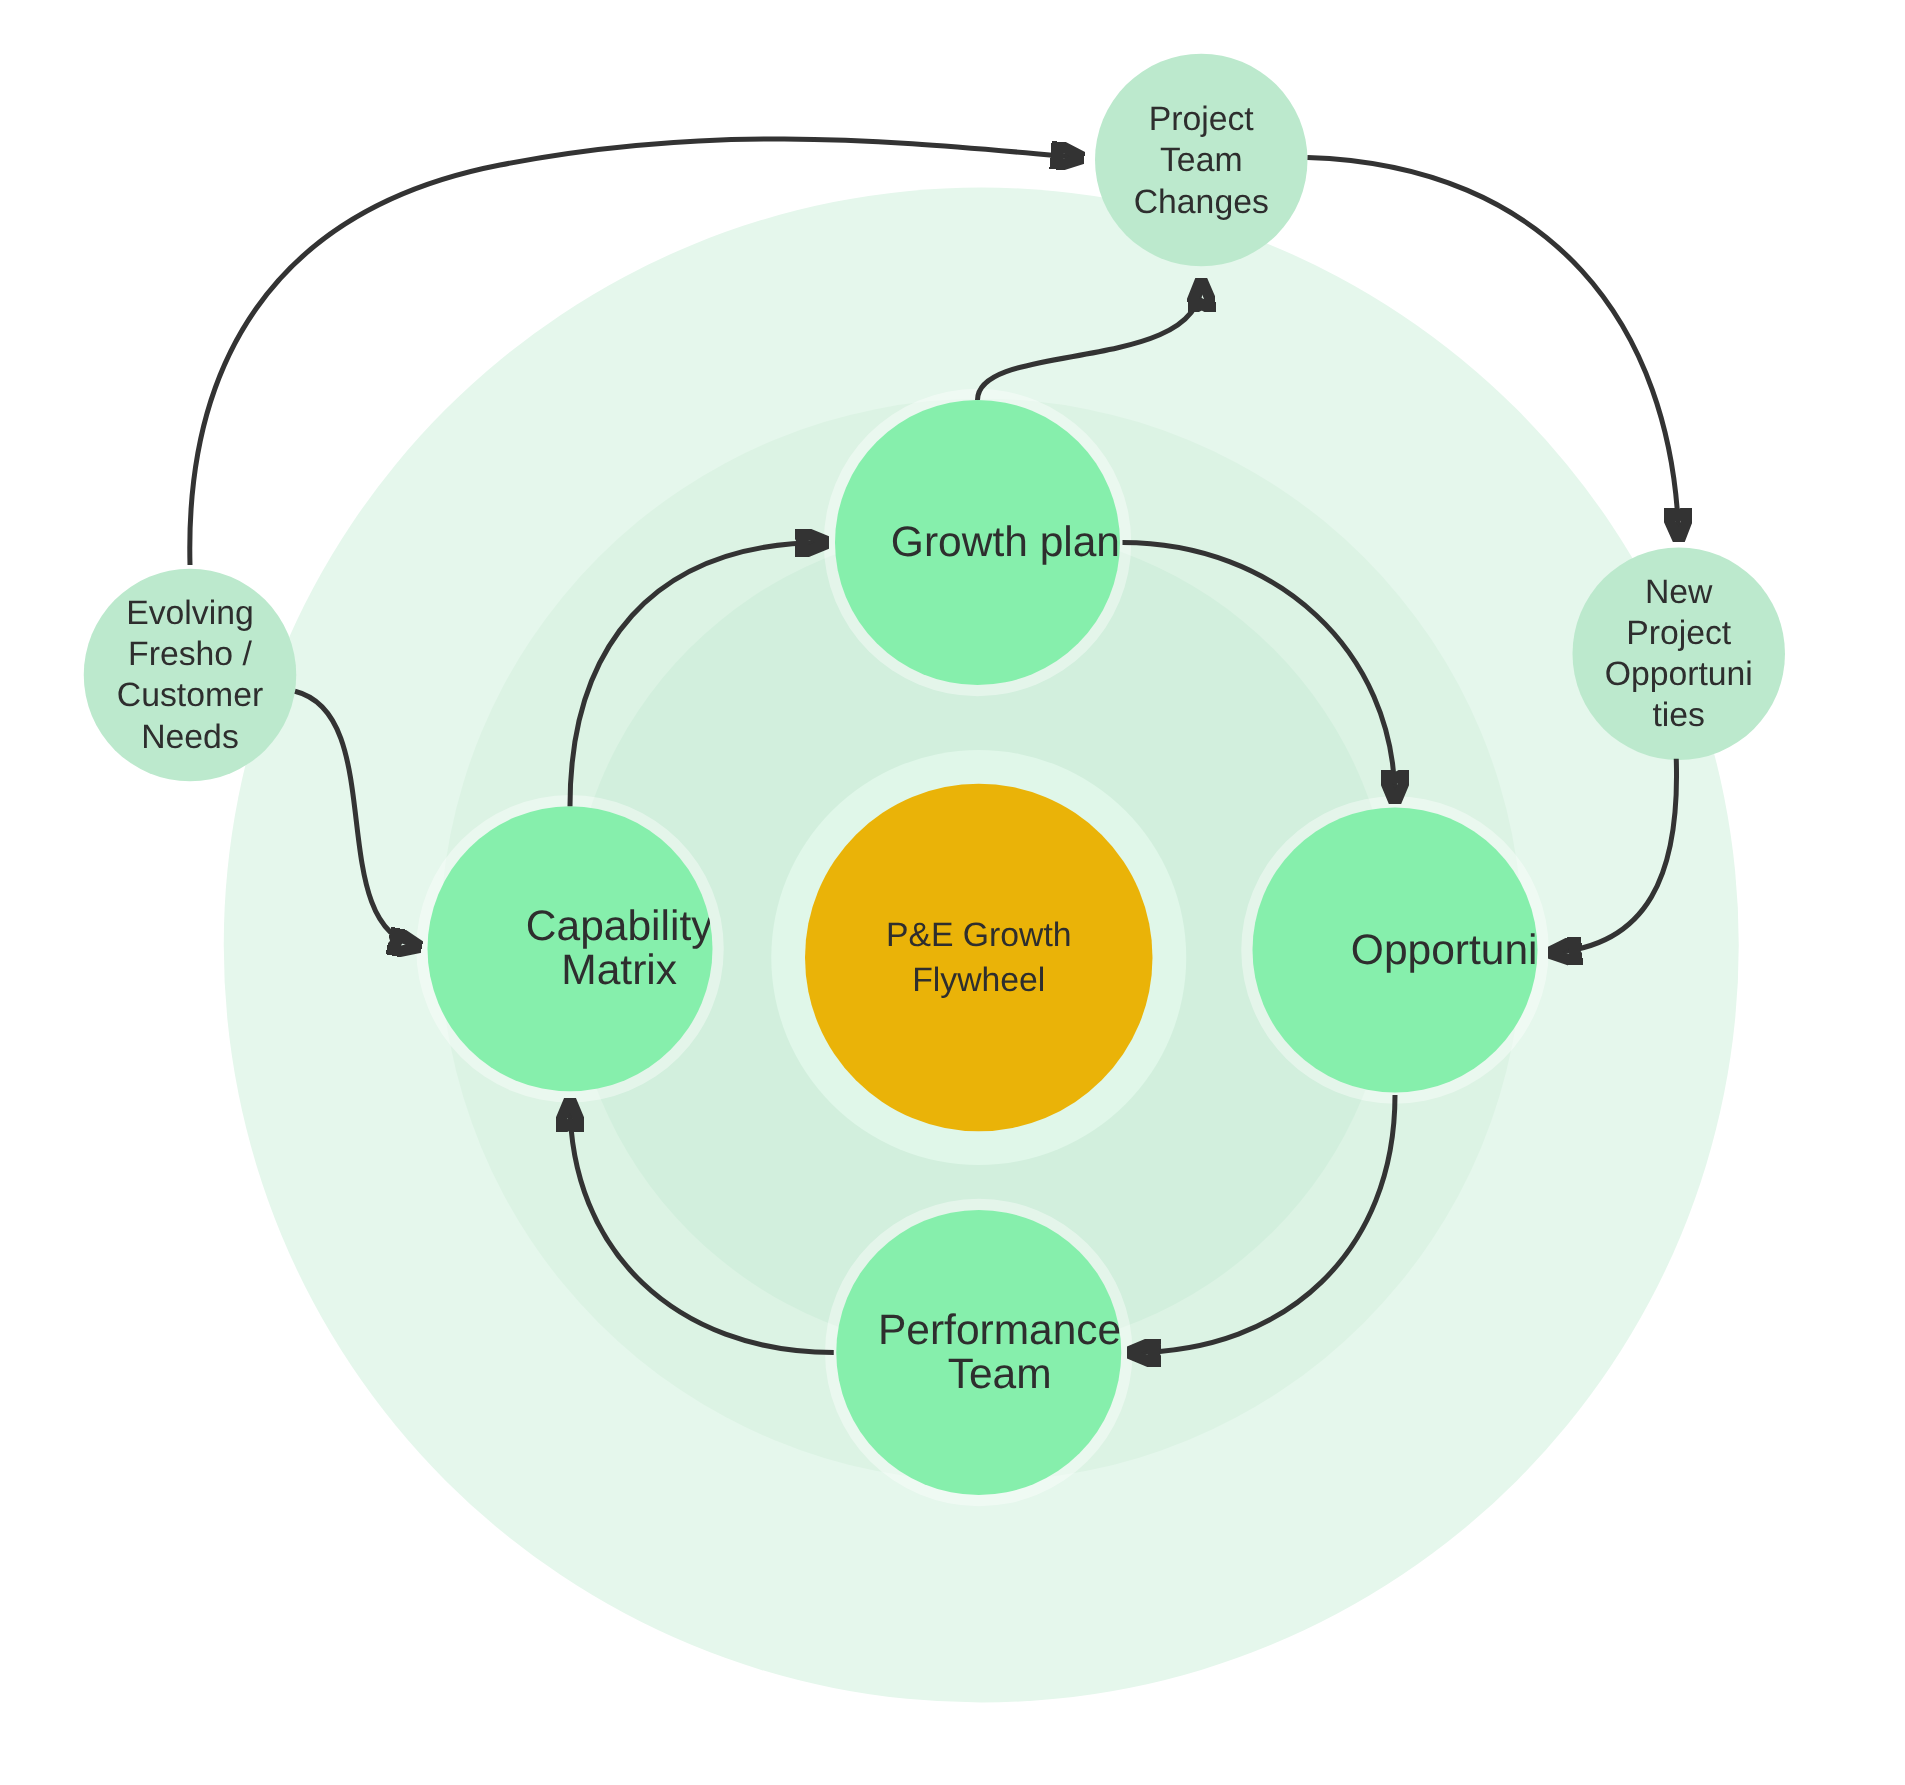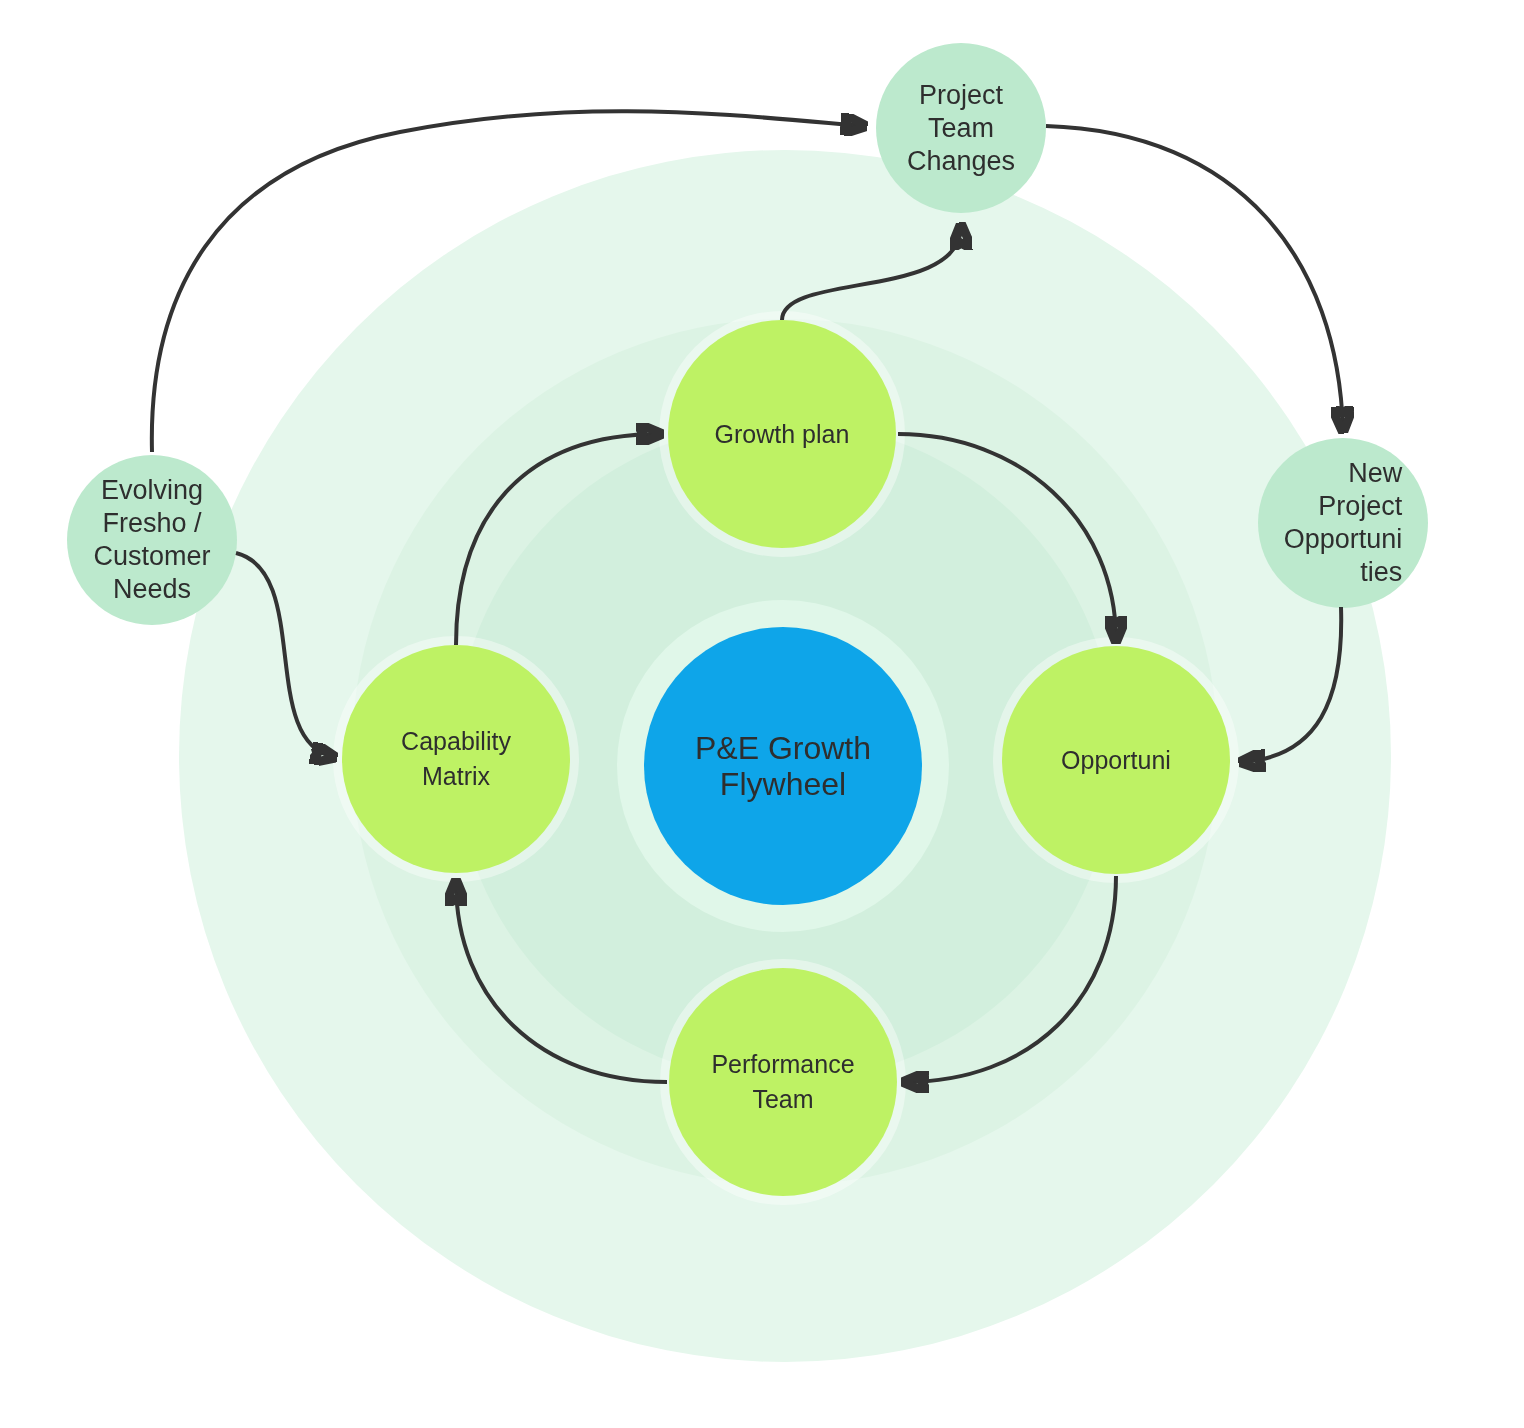--- a/index.html
+++ b/index.html
@@ -12,36 +12,37 @@
   .ring-outer {left:179px;top:150px;width:1212px;height:1212px;background:#e5f7ec;}
   .ring-middle{left:352px;top:319px;width:866px; height:866px; background:#dcf3e4;}
   .ring-inner {left:455px;top:422px;width:660px; height:660px; background:#d2efdd;}
   .center-halo{left:617px;top:600px;width:332px; height:332px; background:#e0f7e9;}
   
   .node{
     display:flex;align-items:center;justify-content:center;text-align:center;
     white-space:pre-line;overflow:hidden;z-index:2;
   }
   .node-center{
-    left:644px;top:627px;width:278px;height:278px;background:#0ea5e9;
-    font-size:32px;line-height:36px;
+    left:644px;top:627px;width:278px;height:278px;background:#eab308;
+    font-size:27px;line-height:36px;
   }
   .node-inner{
-    background:#bef264;font-size:25px;line-height:35px;
+    background:#86efac;font-size:34px;line-height:35px;
     box-shadow:0 0 0 9px rgba(255,255,255,0.40);
+    justify-content:flex-end;
   }
   .node-outer{
     background:#bce9cd;font-size:27px;line-height:33px;
   }
   #node-growth-plan      {left:668px; top:320px;width:228px;height:228px;}
   #node-feedback         {left:1002px;top:646px;width:228px;height:228px;}
   #node-performance-cycle{left:669px; top:968px;width:228px;height:228px;}
   #node-capability-matrix{left:342px; top:645px;width:228px;height:228px;}
   #node-project-team-changes      {left:876px; top:43px; width:170px;height:170px;}
-  #node-new-project-opportunities {left:1258px;top:438px;width:170px;height:170px;text-align:right;}
+  #node-new-project-opportunities {left:1258px;top:438px;width:170px;height:170px;}
   #node-evolving-fresho           {left:67px;  top:455px;width:170px;height:170px;}
   
   svg.arrows{position:absolute;left:0;top:0;z-index:3;pointer-events:none;}
   svg.arrows path{stroke:#333333;stroke-width:4;fill:none;}
 </style>
 </head>
 <body>
 
 <div class="canvas">
 

